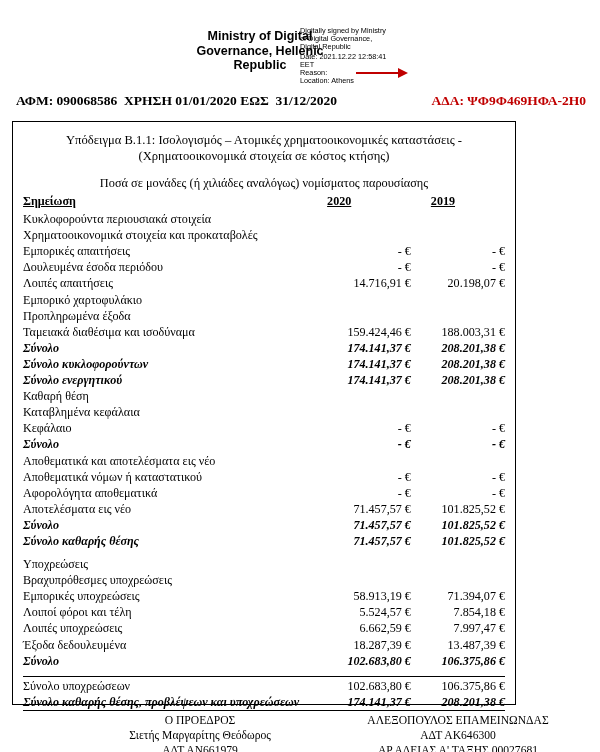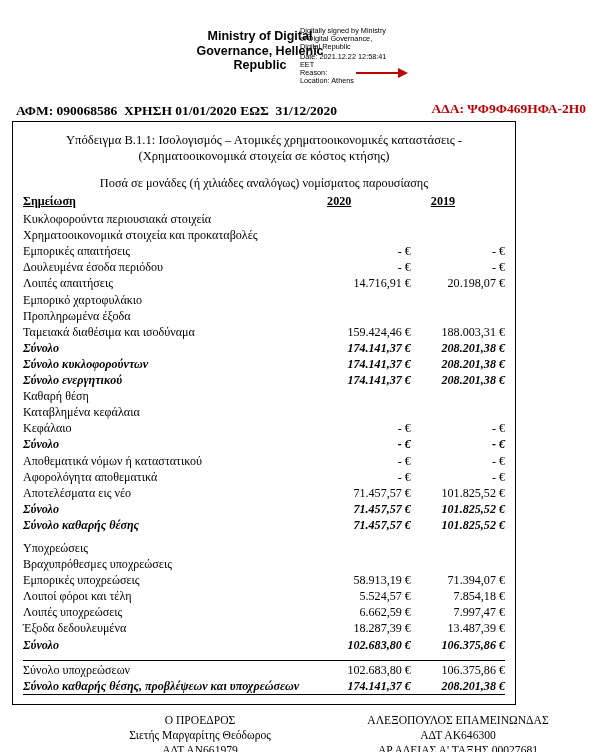--- a/index.html
+++ b/index.html
@@ -96,27 +96,27 @@
     left: 0;
     top: 68px;
     width: 600px;
     font-family: "Liberation Serif", serif;
     font-weight: bold;
     font-size: 13.5px;
   }
   .idline .left {
     position: absolute;
     left: 16px;
-    top: 10px;
+    top: 0;
     white-space: pre;
   }
   .idline .right {
     position: absolute;
     right: 14px;
-    top: 8px;
+    top: 0;
     color: #c00000;
     white-space: pre;
   }
 
   
   .frame {
     position: absolute;
     left: 12px;
     top: 96px;
     width: 504px;
@@ -311,20 +311,25 @@
           </tr>
           <tr>
             <td class="lbl ">Κεφάλαιο</td>
             <td class="v1 ">-  €</td>
             <td class="v2 ">-  €</td>
           </tr>
           <tr>
             <td class="lbl bi">Σύνολο</td>
             <td class="v1 bi">-  €</td>
             <td class="v2 bi">-  €</td>
+          </tr>
+          <tr>
+            <td class="lbl ">Αποθεματικά και αποτελέσματα εις νέο</td>
+            <td class="v1 "></td>
+            <td class="v2 "></td>
           </tr>
           <tr>
             <td class="lbl ">Αποθεματικά νόμων ή καταστατικού</td>
             <td class="v1 ">-  €</td>
             <td class="v2 ">-  €</td>
           </tr>
           <tr>
             <td class="lbl ">Αφορολόγητα αποθεματικά</td>
             <td class="v1 ">-  €</td>
             <td class="v2 ">-  €</td>

